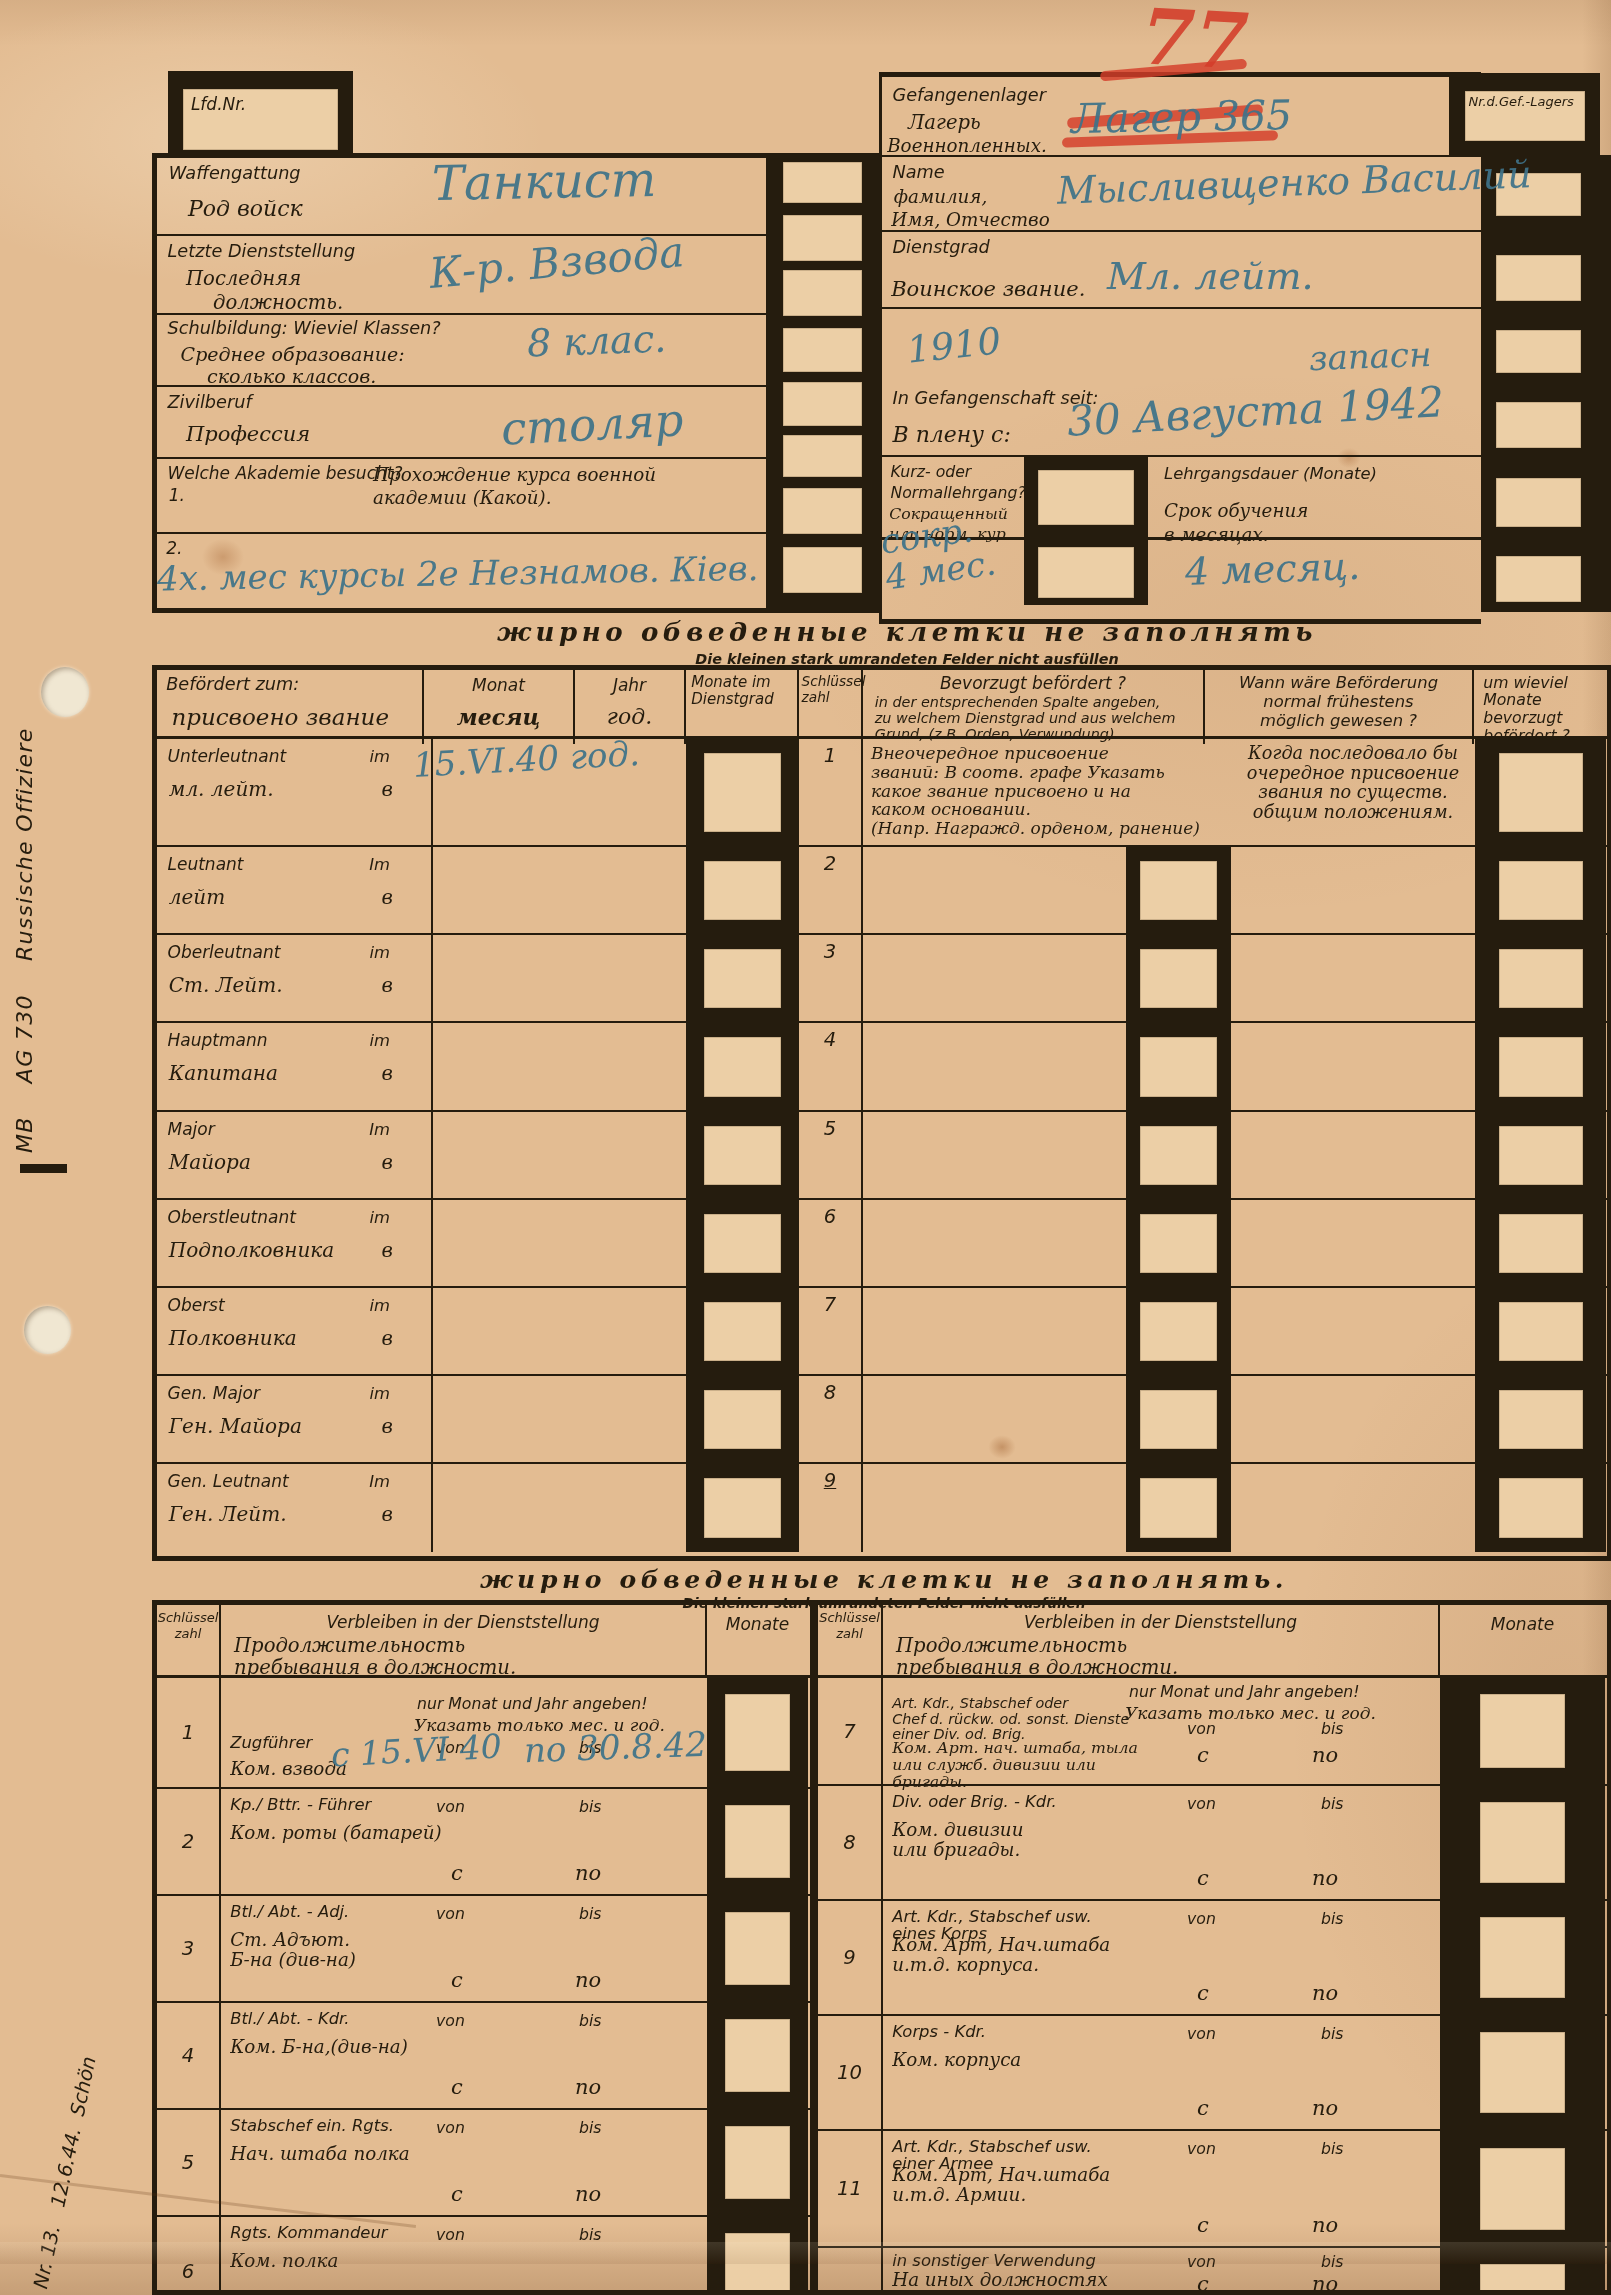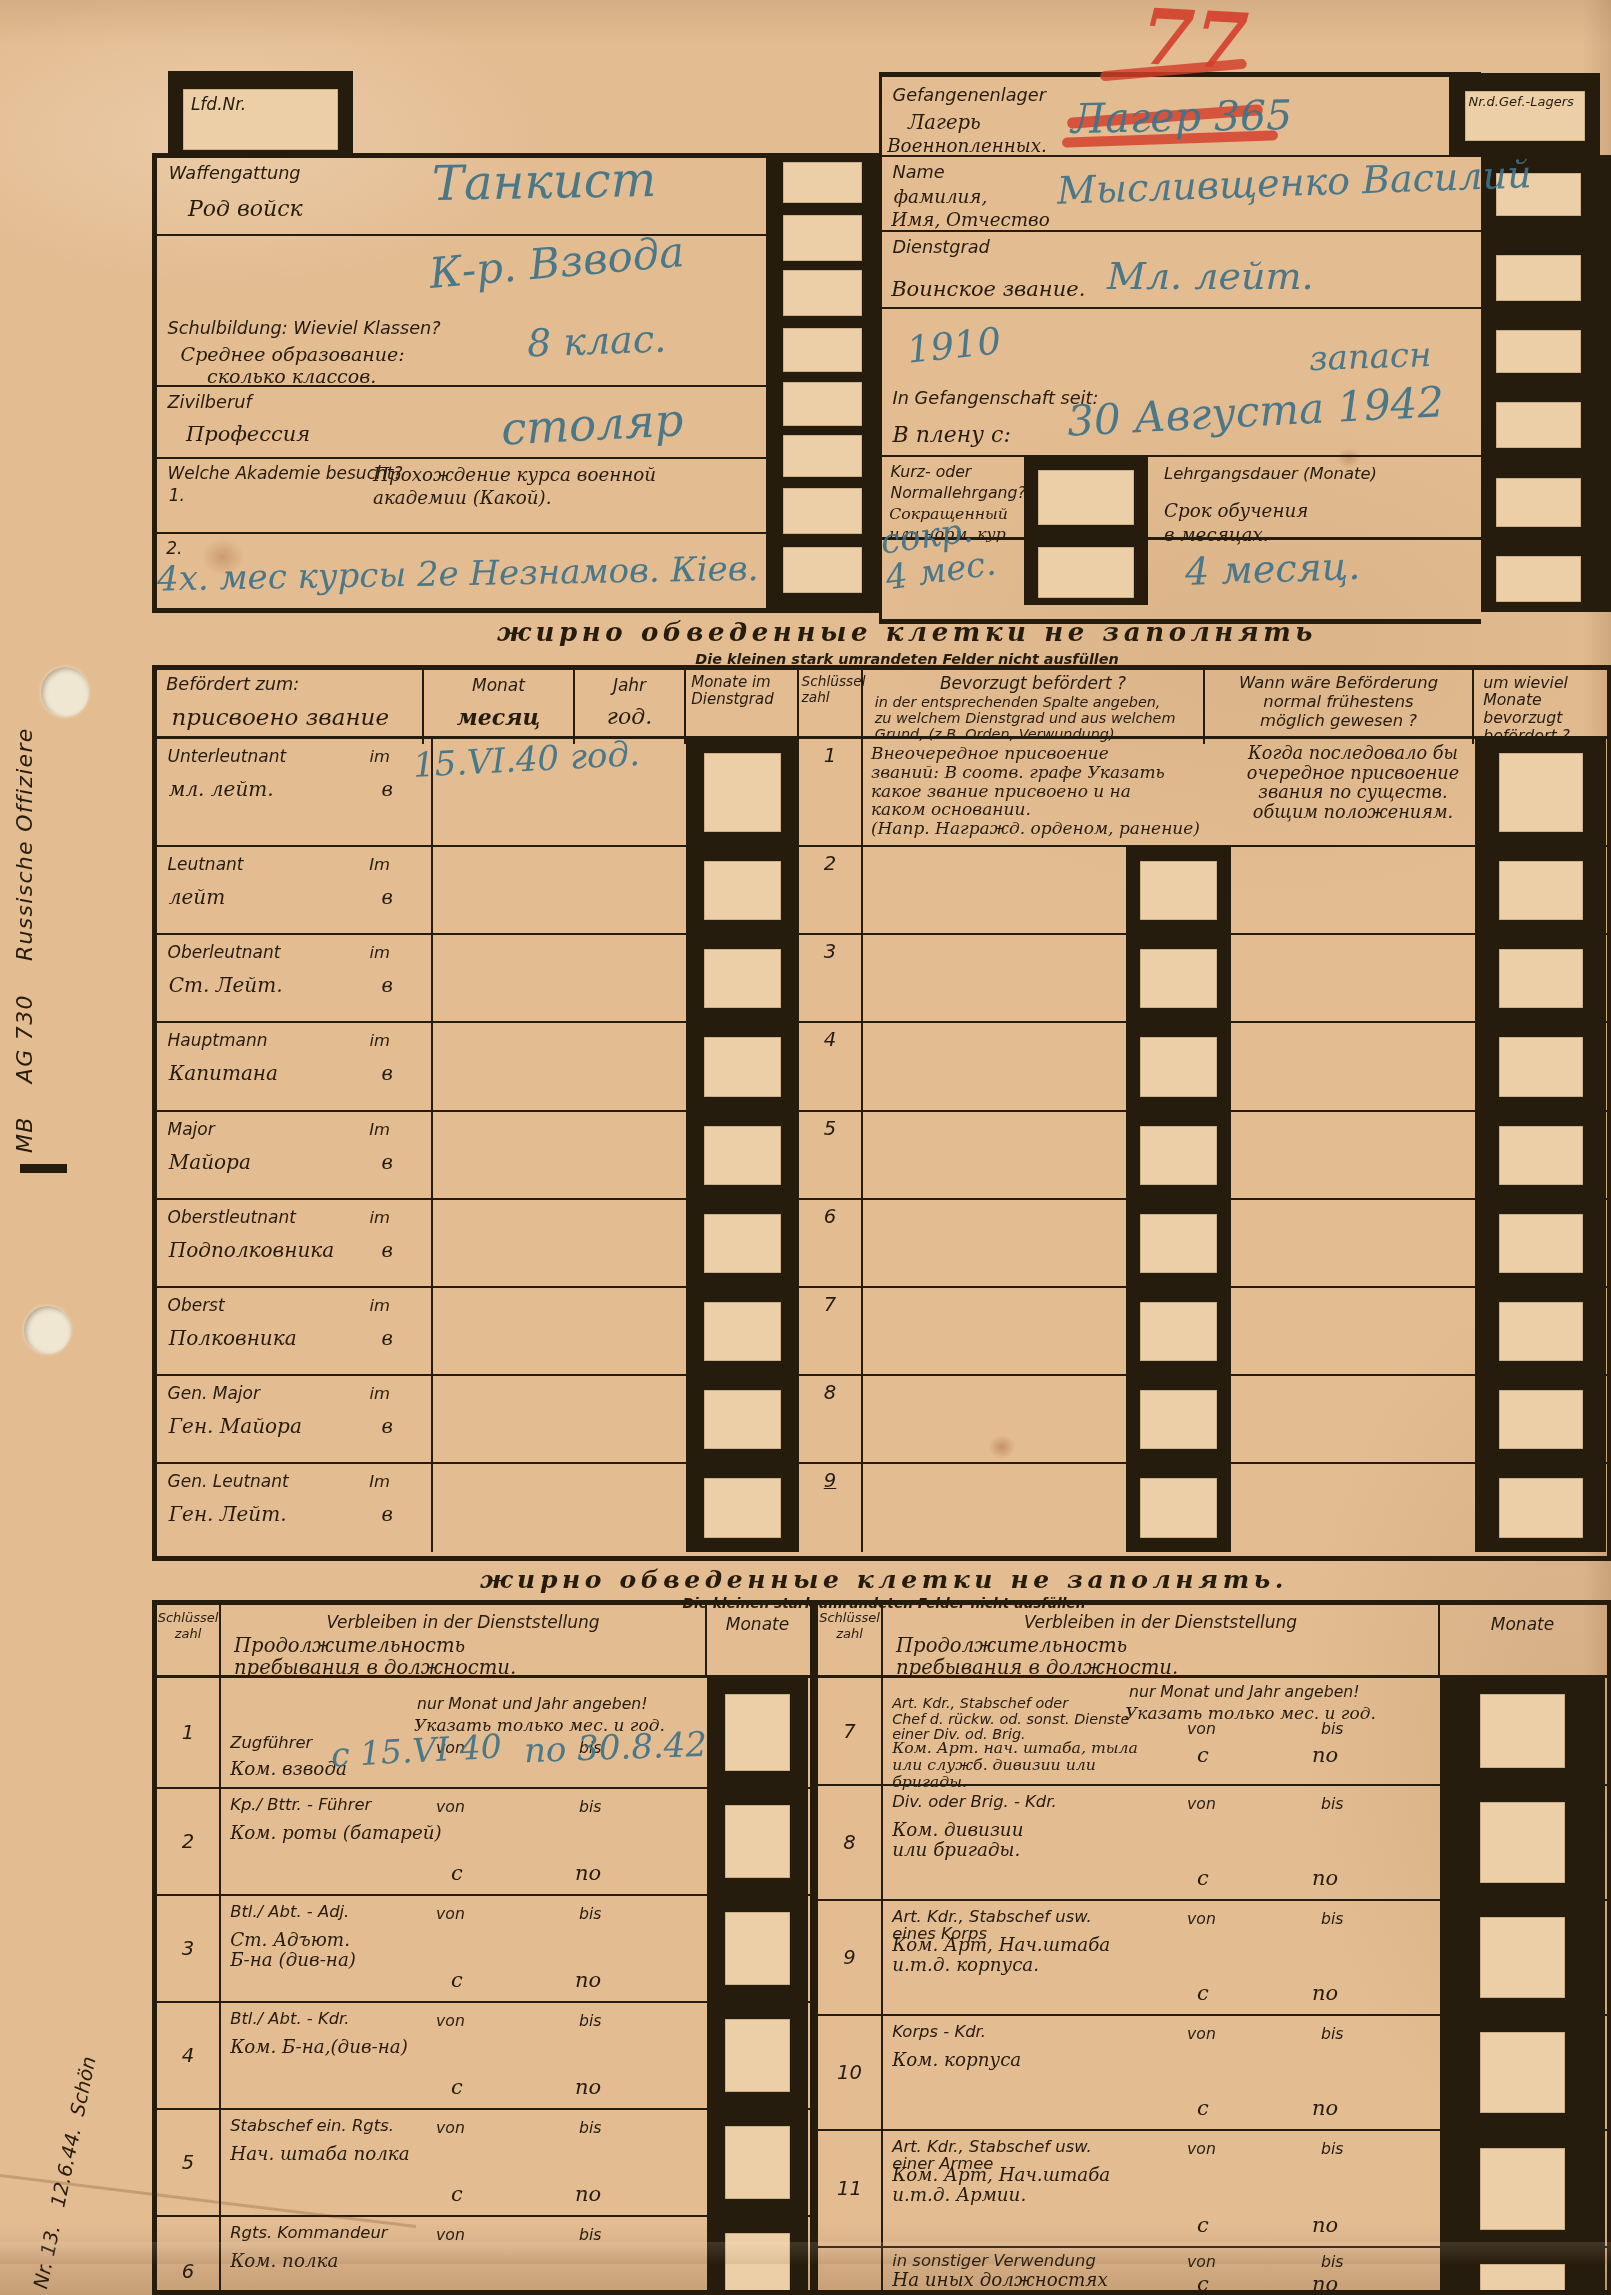--- a/index.html
+++ b/index.html
@@ -95,20 +95,25 @@
     <div class="abs wbox" style="left:15px; top:17.7px; width:155px; height:61px;">
       <div class="abs de" style="left:7.9px; top:5.2px; font-size:17px;">Lfd.Nr.</div>
     </div>
   </div>
 
   <div class="abs" style="left:152px; top:153px; width:614px; height:460px; border:5.9px solid var(--ink); border-right:none;">
     <div class="formrow" style="top:0; height:78px;">
       <div class="abs de" style="left:11.8px; top:5.2px; font-size:17.7px;">Waffengattung</div>
       <div class="abs ru" style="left:31px; top:38px; font-size:22px;">Род войск</div>
     </div>
+    <div class="formrow" style="top:78px; height:79px;">
+      <div class="abs de" style="left:10.5px; top:5.2px; font-size:17.7px;">Letzte Dienststellung</div>
+      <div class="abs ru" style="left:29px; top:31px; font-size:19.6px;">Последняя</div>
+      <div class="abs ru" style="left:56px; top:55px; font-size:19.6px;">должность.</div>
+    </div>
     <div class="formrow" style="top:156px; height:73px;">
       <div class="abs de" style="left:10.5px; top:3.9px; font-size:17.7px;">Schulbildung: Wieviel Klassen?</div>
       <div class="abs ru" style="left:23.6px; top:29px; font-size:19px;">Среднее образование:</div>
       <div class="abs ru" style="left:50px; top:51px; font-size:19px;">сколько классов.</div>
     </div>
     <div class="formrow" style="top:229px; height:72px;">
       <div class="abs de" style="left:10.5px; top:5.2px; font-size:17.7px;">Zivilberuf</div>
       <div class="abs ru" style="left:29px; top:35px; font-size:21px;">Профессия</div>
     </div>
     <div class="formrow" style="top:301px; height:75px;">

